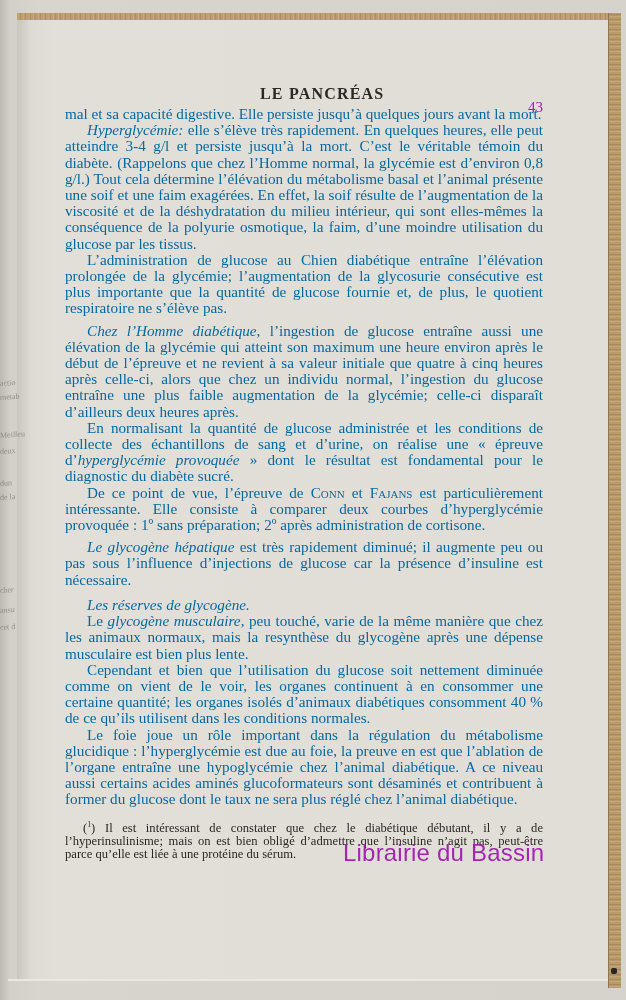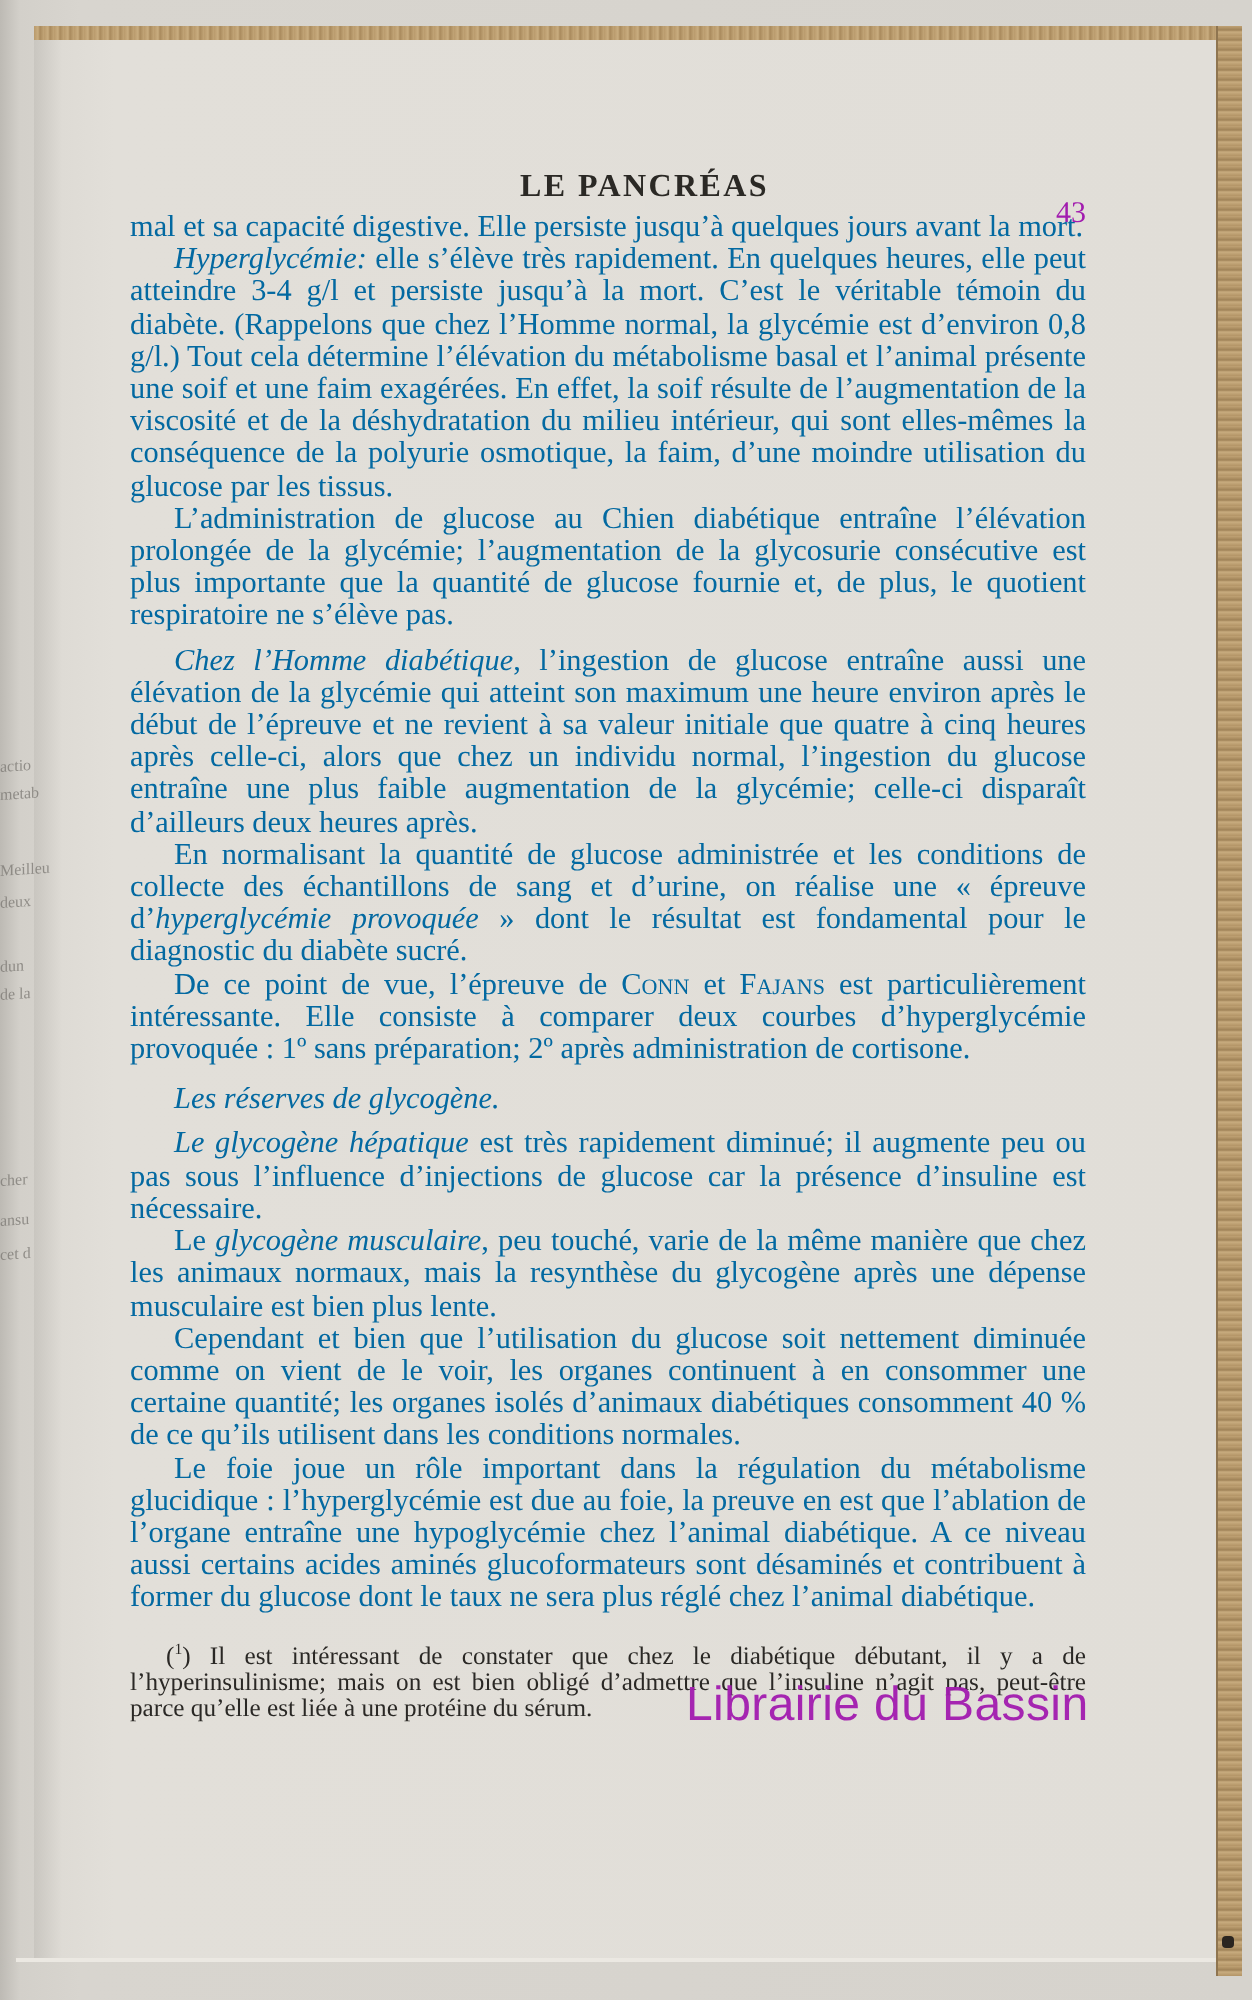--- a/index.html
+++ b/index.html
@@ -96,22 +96,22 @@
   <span class="folio">43</span>
 </div>
 
 <div class="text-block">
   <p><span>mal et sa capacité digestive. Elle persiste jusqu’à quelques jours avant la mort.</span></p>
   <p class="indent"><i>Hyperglycémie:</i><span> elle s’élève très rapidement. En quelques heures, elle peut atteindre 3-4 g/l et persiste jusqu’à la mort. C’est le véritable témoin du diabète. (Rappelons que chez l’Homme normal, la glycémie est d’environ 0,8 g/l.) Tout cela détermine l’élévation du métabolisme basal et l’animal présente une soif et une faim exagérées. En effet, la soif résulte de l’augmentation de la viscosité et de la déshydratation du milieu intérieur, qui sont elles-mêmes la conséquence de la polyurie osmotique, la faim, d’une moindre utilisation du glucose par les tissus.</span></p>
   <p class="indent"><span>L’administration de glucose au Chien diabétique entraîne l’élévation prolongée de la glycémie; l’augmentation de la glycosurie consécutive est plus importante que la quantité de glucose fournie et, de plus, le quotient respiratoire ne s’élève pas.</span></p>
   <p class="indent gap"><i>Chez l’Homme diabétique</i><span>, l’ingestion de glucose entraîne aussi une élévation de la glycémie qui atteint son maximum une heure environ après le début de l’épreuve et ne revient à sa valeur initiale que quatre à cinq heures après celle-ci, alors que chez un individu normal, l’ingestion du glucose entraîne une plus faible augmentation de la glycémie; celle-ci disparaît d’ailleurs deux heures après.</span></p>
   <p class="indent"><span>En normalisant la quantité de glucose administrée et les conditions de collecte des échantillons de sang et d’urine, on réalise une « épreuve d’</span><i>hyperglycémie provoquée</i><span> » dont le résultat est fondamental pour le diagnostic du diabète sucré.</span></p>
   <p class="indent"><span>De ce point de vue, l’épreuve de </span><span class="sc">Conn</span><span> et </span><span class="sc">Fajans</span><span> est particulièrement intéressante. Elle consiste à comparer deux courbes d’hyperglycémie provoquée : 1º sans préparation; 2º après administration de cortisone.</span></p>
+  <p class="indent gap"><i>Le glycogène hépatique</i><span> est très rapidement diminué; il augmente peu ou pas sous l’influence d’injections de glucose car la présence d’insuline est nécessaire.</span></p>
   <p class="indent gap-lg"><i>Les réserves de glycogène.</i></p>
-  <p class="indent gap"><i>Le glycogène hépatique</i><span> est très rapidement diminué; il augmente peu ou pas sous l’influence d’injections de glucose car la présence d’insuline est nécessaire.</span></p>
   <p class="indent"><span>Le </span><i>glycogène musculaire</i><span>, peu touché, varie de la même manière que chez les animaux normaux, mais la resynthèse du glycogène après une dépense musculaire est bien plus lente.</span></p>
   <p class="indent"><span>Cependant et bien que l’utilisation du glucose soit nettement diminuée comme on vient de le voir, les organes continuent à en consommer une certaine quantité; les organes isolés d’animaux diabétiques consomment 40 % de ce qu’ils utilisent dans les conditions normales.</span></p>
   <p class="indent"><span>Le foie joue un rôle important dans la régulation du métabolisme glucidique : l’hyperglycémie est due au foie, la preuve en est que l’ablation de l’organe entraîne une hypoglycémie chez l’animal diabétique. A ce niveau aussi certains acides aminés glucoformateurs sont désaminés et contribuent à former du glucose dont le taux ne sera plus réglé chez l’animal diabétique.</span></p>
 </div>
 
 <div class="footnotes">
   <p>(<sup>1</sup>)<span> Il est intéressant de constater que chez le diabétique débutant, il y a de l’hyperinsulinisme; mais on est bien obligé d’admettre que l’insuline n’agit pas, peut-être parce qu’elle est liée à une protéine du sérum.</span></p>
 </div>
 
 <div class="watermark">Librairie du Bassin</div>

